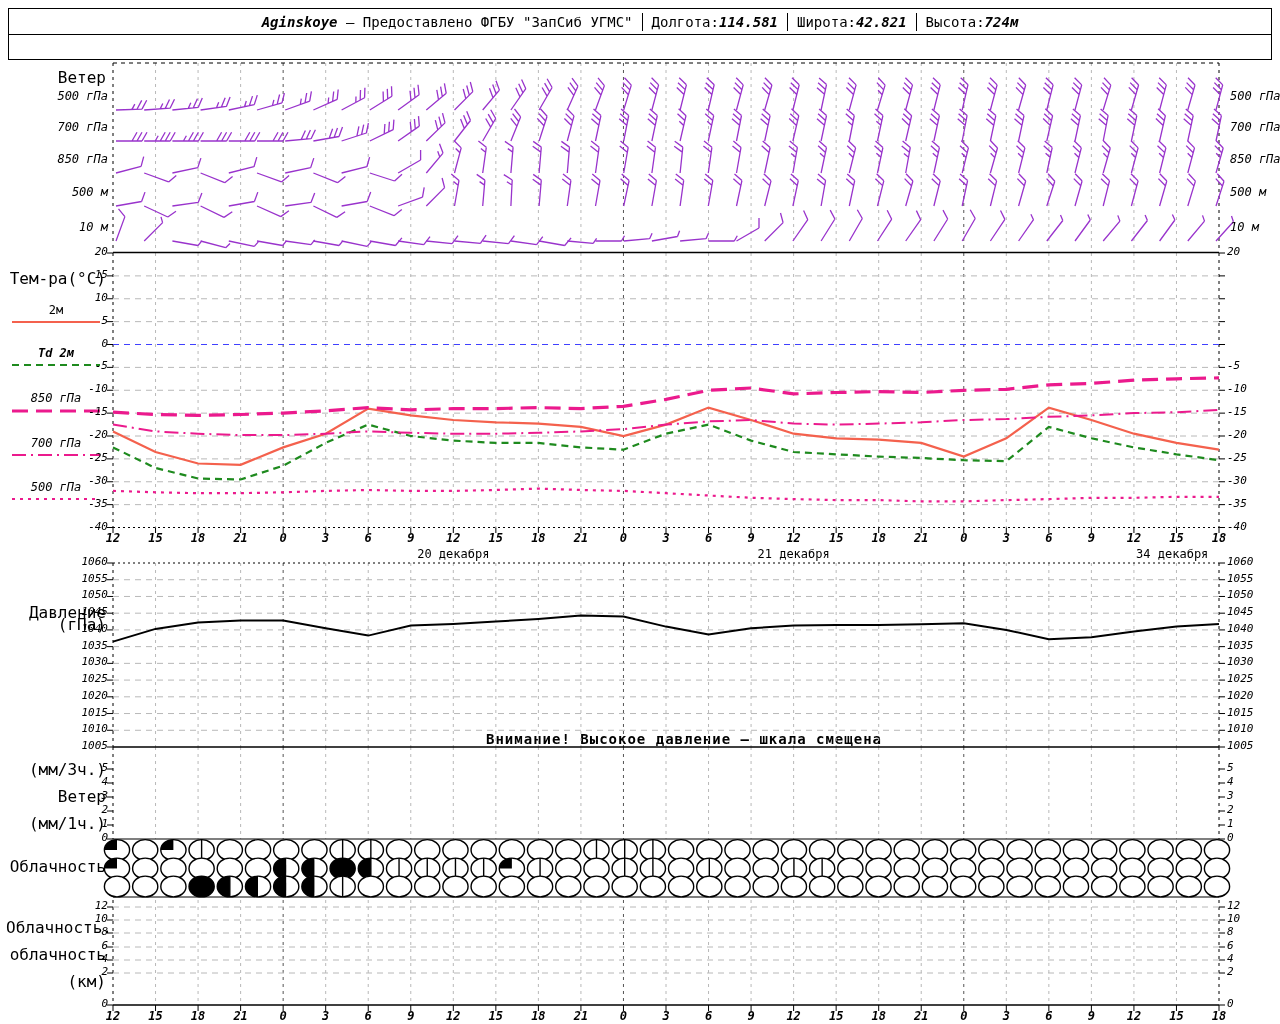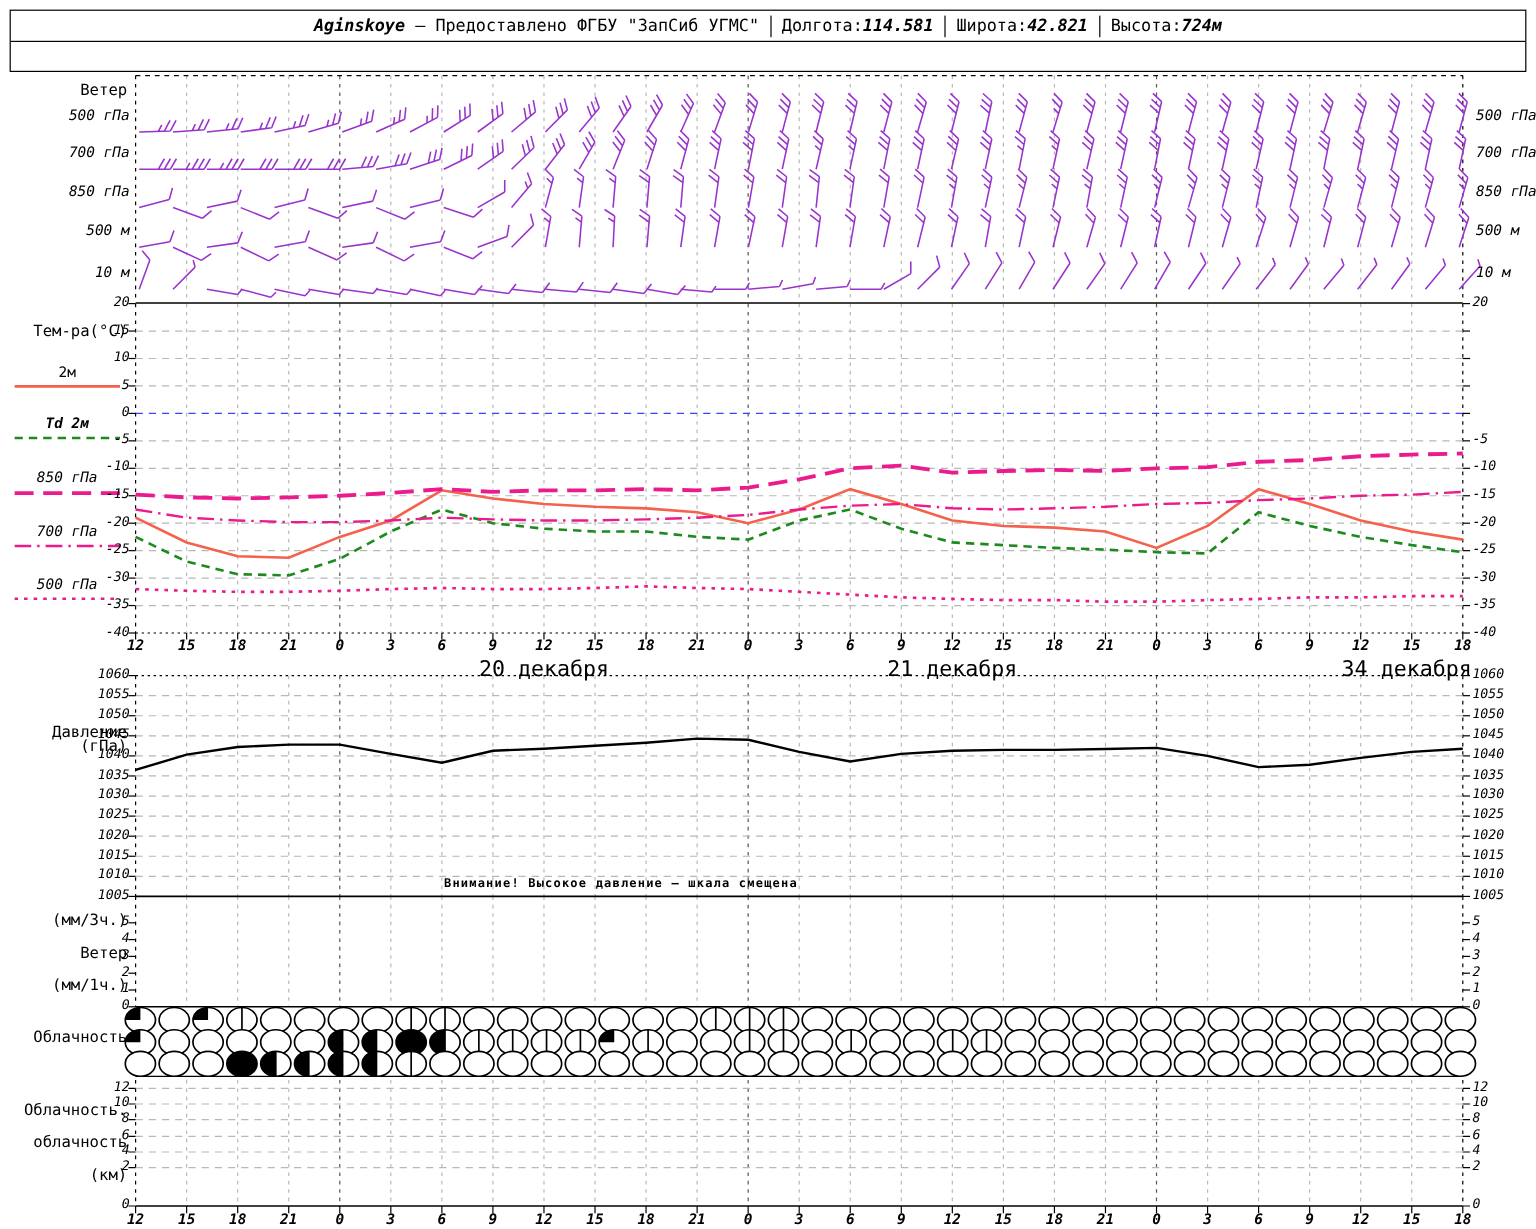--- a/index.html
+++ b/index.html
@@ -8,25 +8,25 @@
   .hdr{position:absolute;left:8px;top:8px;width:1262px;height:50px;border:1px solid #000;}
   .hdr-row{height:24px;display:flex;align-items:center;justify-content:center;font-size:14px;white-space:nowrap;}
   .hdr-row1{border-bottom:1px solid #000;height:25px;}
   .hv{font-weight:bold;font-style:italic;}
   .hsep{display:inline-block;width:0;height:18px;border-left:1px solid #000;margin:0 9px;}
   .hsp{white-space:pre;}
   .lbl{position:absolute;font-size:13px;white-space:nowrap;}
   .lcol{text-align:right;width:100px;left:6px;}
   .tick{font-size:11px;font-style:italic;}
   .hour{font-size:12px;font-style:italic;font-weight:bold;}
-  .date{font-size:18px;}
+  .date{font-size:12px;}
   .lvl{font-size:12px;font-style:italic;}
-  .ttl{font-size:13px;}
-  .warn{position:absolute;left:370px;top:731px;width:512px;text-align:left;
-        font-size:10px;font-weight:bold;letter-spacing:1px;}
+  .ttl{font-size:16px;}
+  .warn{position:absolute;left:370px;top:731px;width:512px;text-align:right;
+        font-size:14px;font-weight:bold;letter-spacing:1px;}
   .leg{position:absolute;left:6px;width:100px;text-align:center;font-size:12px;}
   .leg svg{display:block;margin:2px auto 0 auto;}
   svg#chart{position:absolute;left:0;top:0;}
 </style>
 </head>
 <body>
 <div class="page">
 
   <div class="hdr">
     <div class="hdr-row hdr-row1">

